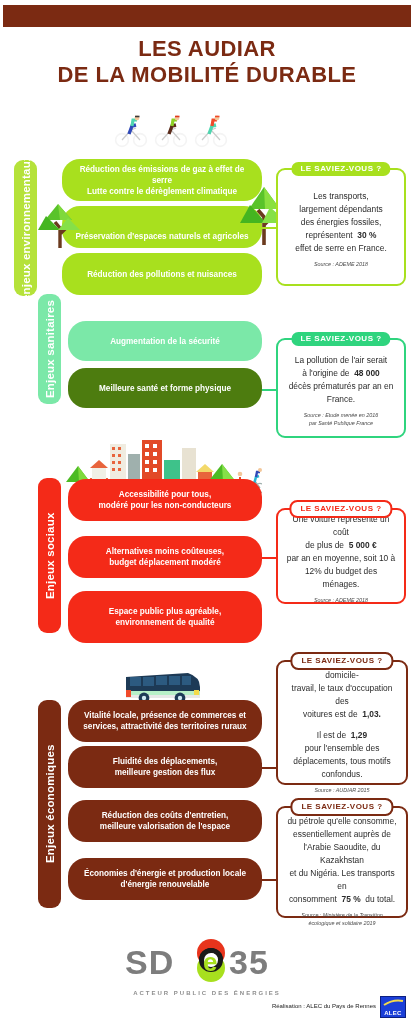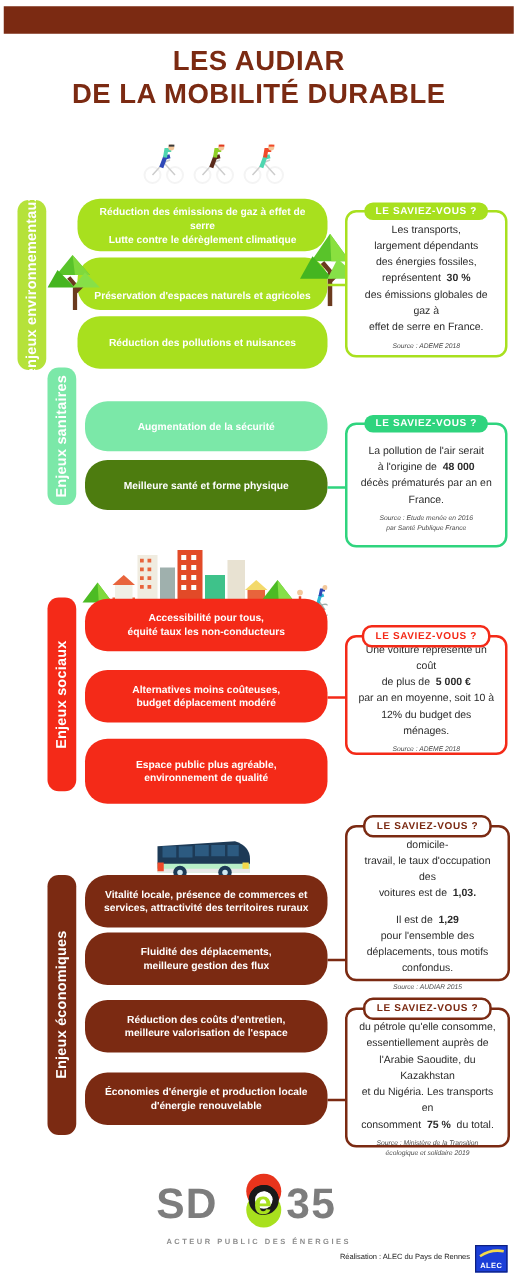--- a/index.html
+++ b/index.html
@@ -190,21 +190,20 @@
 </svg>
 
 <div class="connector" style="left:262px; top:227px; width:14px; background:#A8E01E;"></div>
 <div class="fact" style="left:276px; top:168px; width:130px; height:118px; border:2px solid #A8E01E;">
   <div class="fact-hdr" style="background:#A8E01E;">LE SAVIEZ-VOUS ?</div>
   <div class="body">
     <div>Les transports,</div>
     <div>largement dépendants</div>
     <div>des énergies fossiles,</div>
     <div>représentent&nbsp; <b>30&nbsp;%</b></div>
-    <div>des émissions globales de gaz à</div>
     <div>effet de serre en France.</div>
   </div>
   <div class="src">Source : ADEME 2018</div>
 </div>
 
 <div class="side-label" style="left:38px; top:294px; width:23px; height:110px; background:#7BE8A8;">
   <span>Enjeux sanitaires</span>
 </div>
 
 <div class="pill" style="left:68px; top:321px; width:194px; height:40px; background:#7BE8A8;">
@@ -284,21 +283,21 @@
      <circle cx="198" cy="32" r="2" fill="#f3c79a"></circle>
     </g>
 </svg>
 
 <div class="side-label" style="left:38px; top:478px; width:23px; height:155px; background:#F42A18;">
   <span>Enjeux sociaux</span>
 </div>
 
 <div class="pill" style="left:68px; top:479px; width:194px; height:42px; background:#F42A18;">
   <span style="white-space:pre-line;">Accessibilité pour tous,
-équité taux les non-conducteurs</span>
+modéré pour les non-conducteurs</span>
 </div>
 <div class="pill" style="left:68px; top:536px; width:194px; height:42px; background:#F42A18;">
   <span style="white-space:pre-line;">Alternatives moins coûteuses,
 budget déplacement modéré</span>
 </div>
 <div class="pill" style="left:68px; top:591px; width:194px; height:52px; background:#F42A18;">
   <span style="white-space:pre-line;">Espace public plus agréable,
 environnement de qualité</span>
 </div>
 

